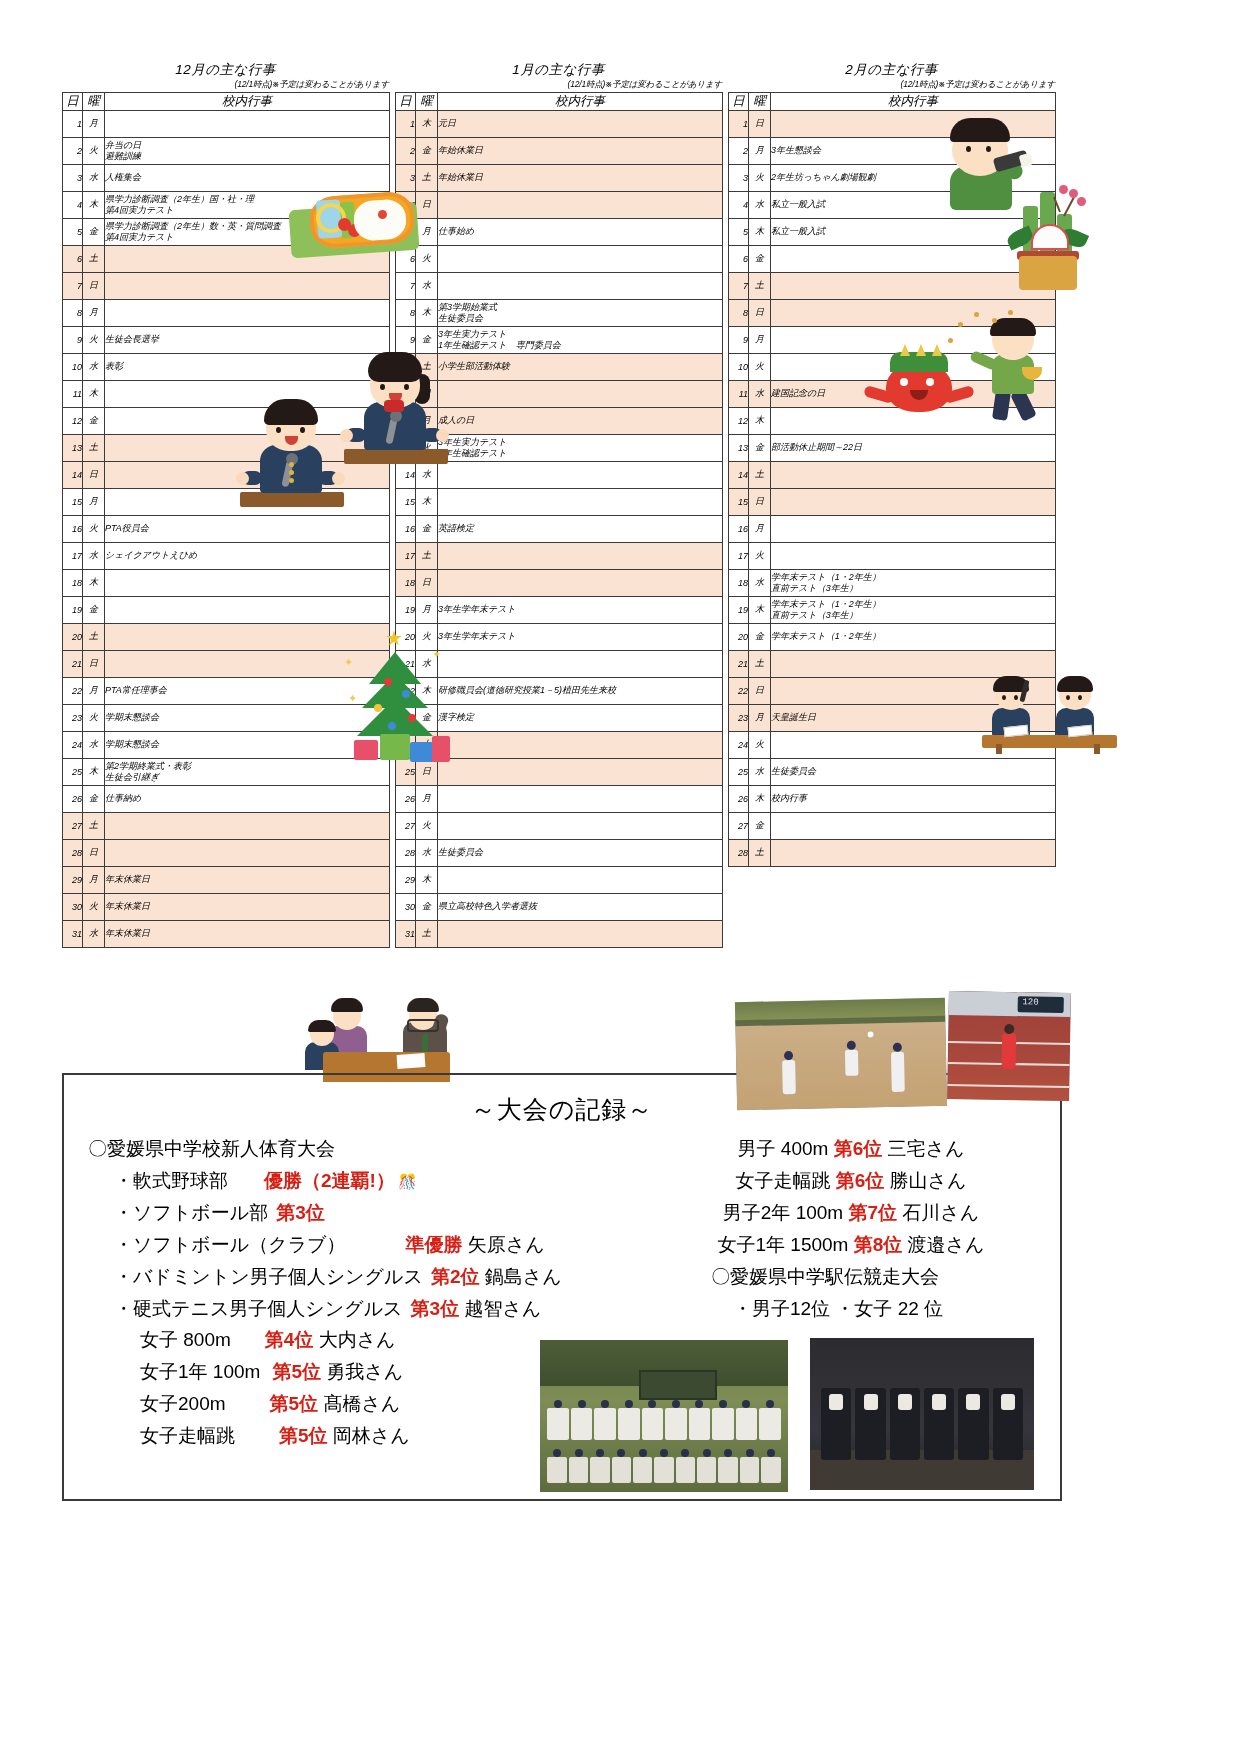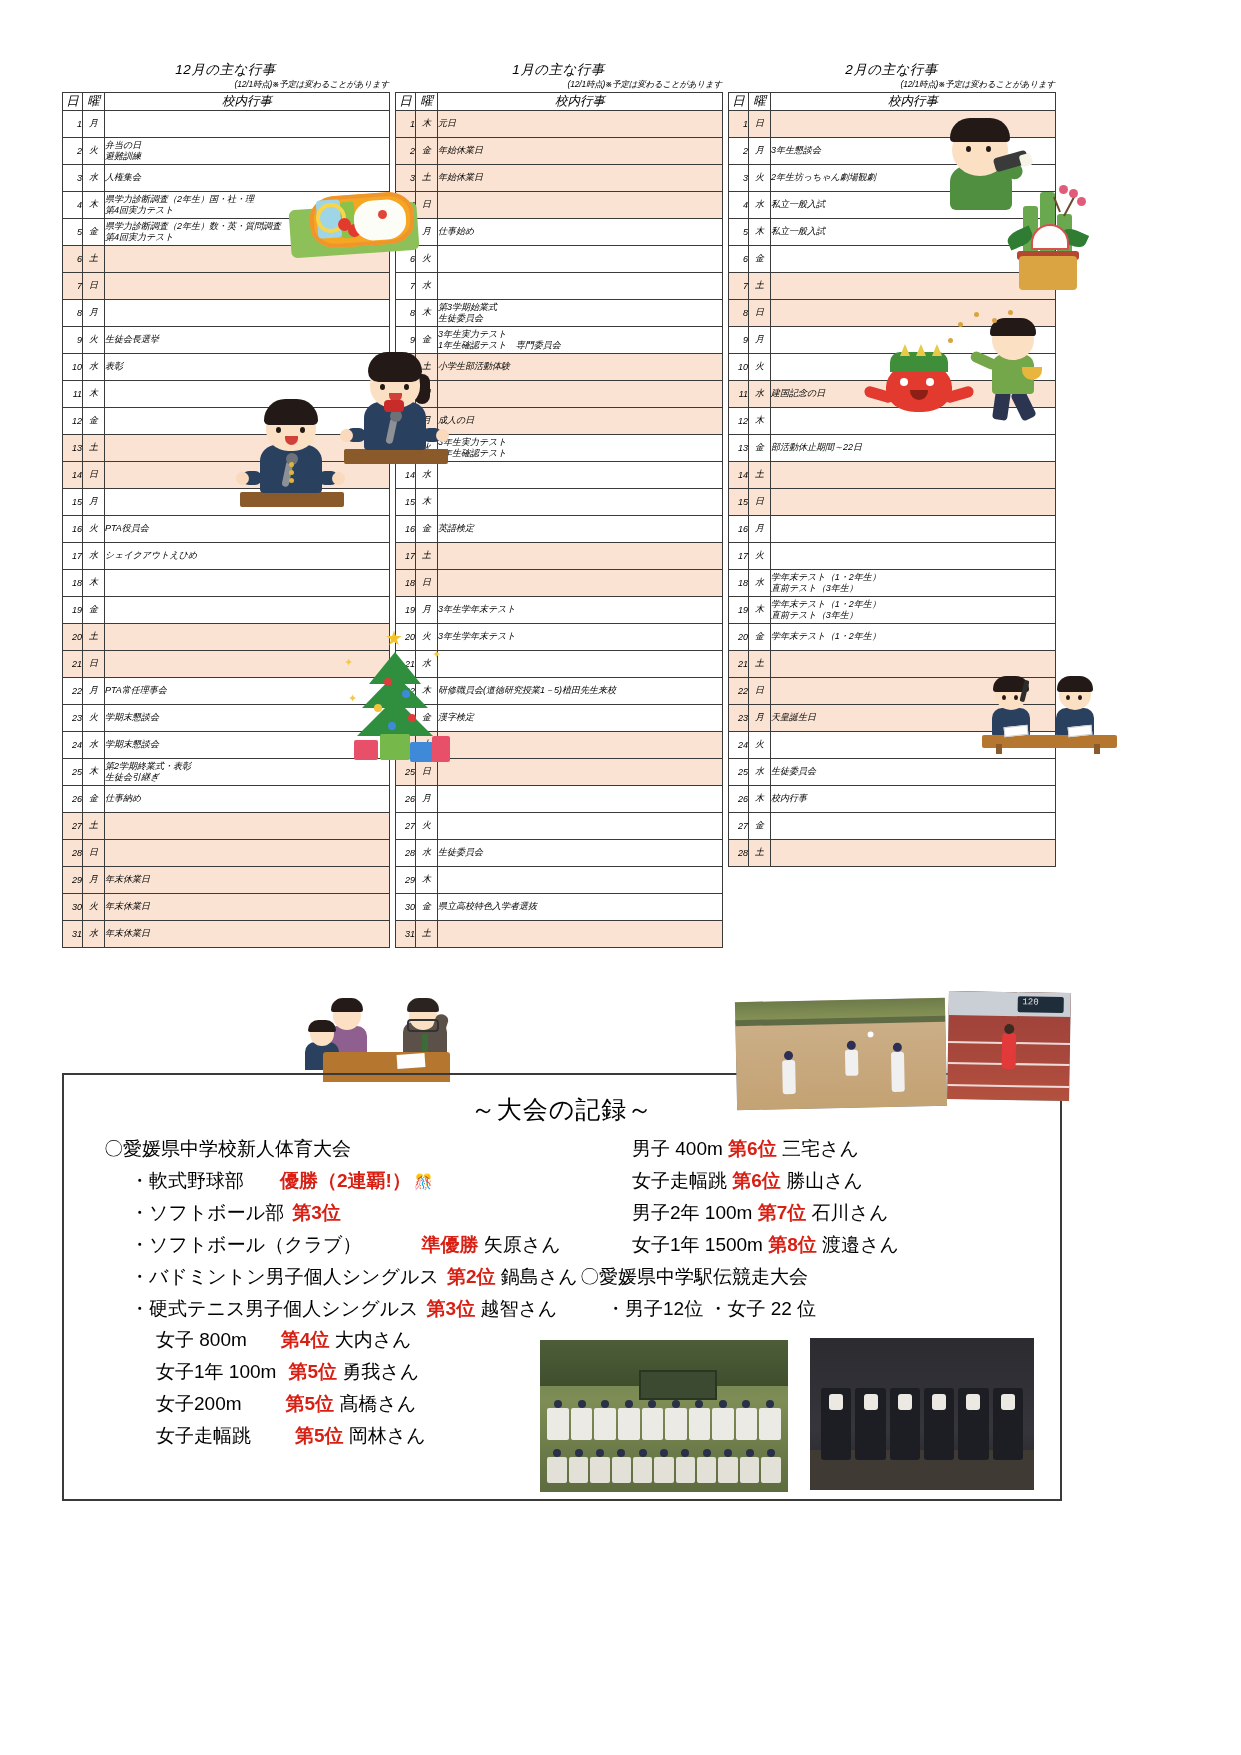--- a/index.html
+++ b/index.html
@@ -462,27 +462,27 @@
     top: 18px;
     text-align: center;
     font-size: 25px;
     letter-spacing: 1px;
   }
   .rec-left {
     position: absolute;
     left: 24px;
     top: 58px;
     width: 520px;
-    margin-left: 16px;
   }
   .rec-right {
     position: absolute;
-    left: 516px;
+    left: 546px;
     top: 58px;
     width: 430px;
+    text-align: center;
   }
   .rec-line {
     font-size: 19px;
     line-height: 1.68;
     white-space: nowrap;
   }
   .rec-head { margin-left: 0; }
   .rec-item { margin-left: 26px; }
   .rec-sub  { margin-left: 52px; }
   .rank {

